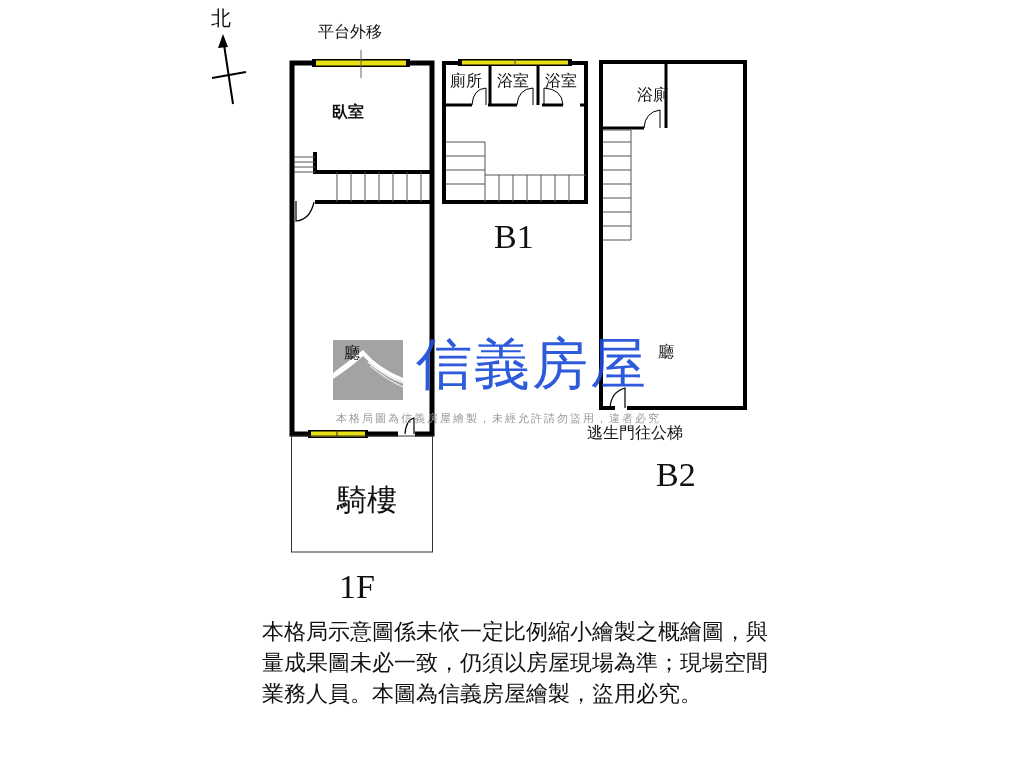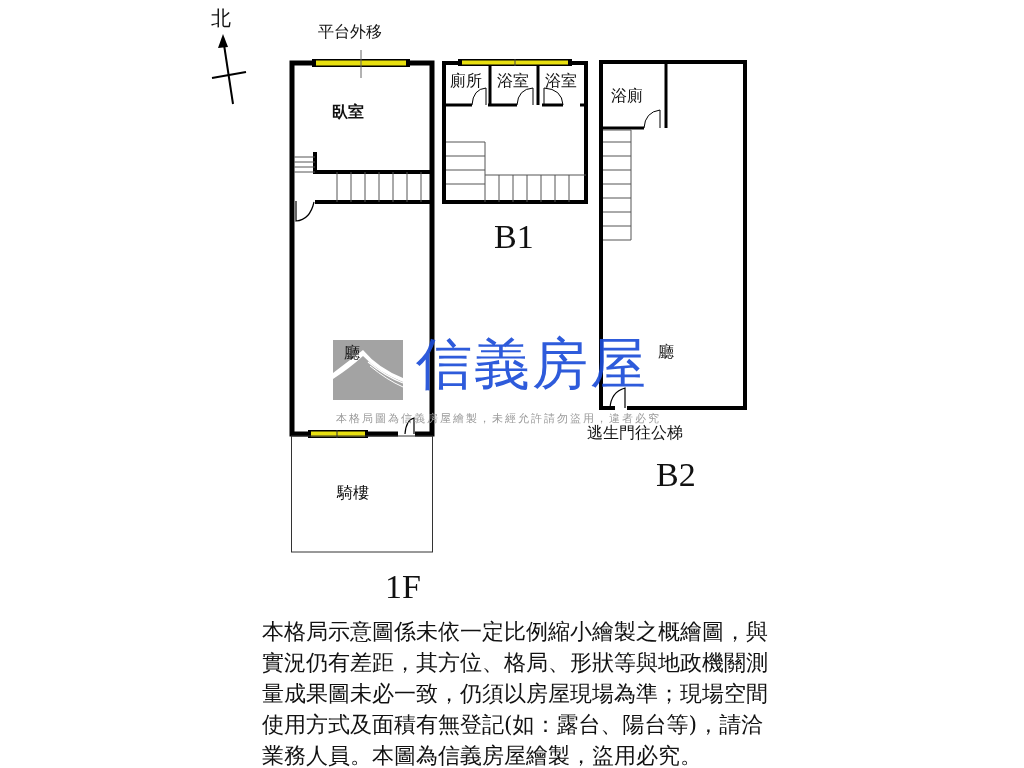--- a/index.html
+++ b/index.html
@@ -125,32 +125,30 @@
 </svg>
 
 <div class="wm-text">信義房屋</div>
 <div class="wm-sub">本格局圖為信義房屋繪製，未經允許請勿盜用，違者必究</div>
 
 <div class="lbl" style="left:211px;top:8px;font-size:20px;">北</div>
 
 <div class="lbl room" style="left:318px;top:24px;">平台外移</div>
 <div class="lbl room" style="left:332px;top:104px;font-weight:bold;">臥室</div>
 <div class="lbl room" style="left:344px;top:345px;">廳</div>
-<div class="lbl room" style="left:337px;top:485px;font-size:16px;">騎樓</div>
-<div class="lbl floor" style="left:339px;top:570px;margin-left:46px;">1F</div>
+<div class="lbl room" style="left:337px;top:485px;font-size:30px;">騎樓</div>
+<div class="lbl floor" style="left:339px;top:570px;">1F</div>
 
 <div class="lbl small" style="left:450px;top:73px;">廁所</div>
 <div class="lbl small" style="left:497px;top:73px;">浴室</div>
 <div class="lbl small" style="left:545px;top:73px;">浴室</div>
 <div class="lbl floor" style="left:494px;top:220px;">B1</div>
 
-<div class="lbl small" style="left:611px;top:88px;">浴廁</div>
+<div class="lbl small" style="left:637px;top:88px;font-family:Liberation Mono, monospace;">浴廁</div>
 <div class="lbl room" style="left:658px;top:344px;">廳</div>
 <div class="lbl small" style="left:587px;top:425px;">逃生門往公梯</div>
 <div class="lbl floor" style="left:656px;top:458px;">B2</div>
 
 <div class="note">
   <div>本格局示意圖係未依一定比例縮小繪製之概繪圖，與</div>
-  <div>實況仍有差距，其方位、格局、形狀等與地政機關測</div>
   <div>量成果圖未必一致，仍須以房屋現場為準；現場空間</div>
-  <div>使用方式及面積有無登記(如：露台、陽台等)，請洽</div>
   <div>業務人員。本圖為信義房屋繪製，盜用必究。</div>
 </div>
 
 </body></html>

